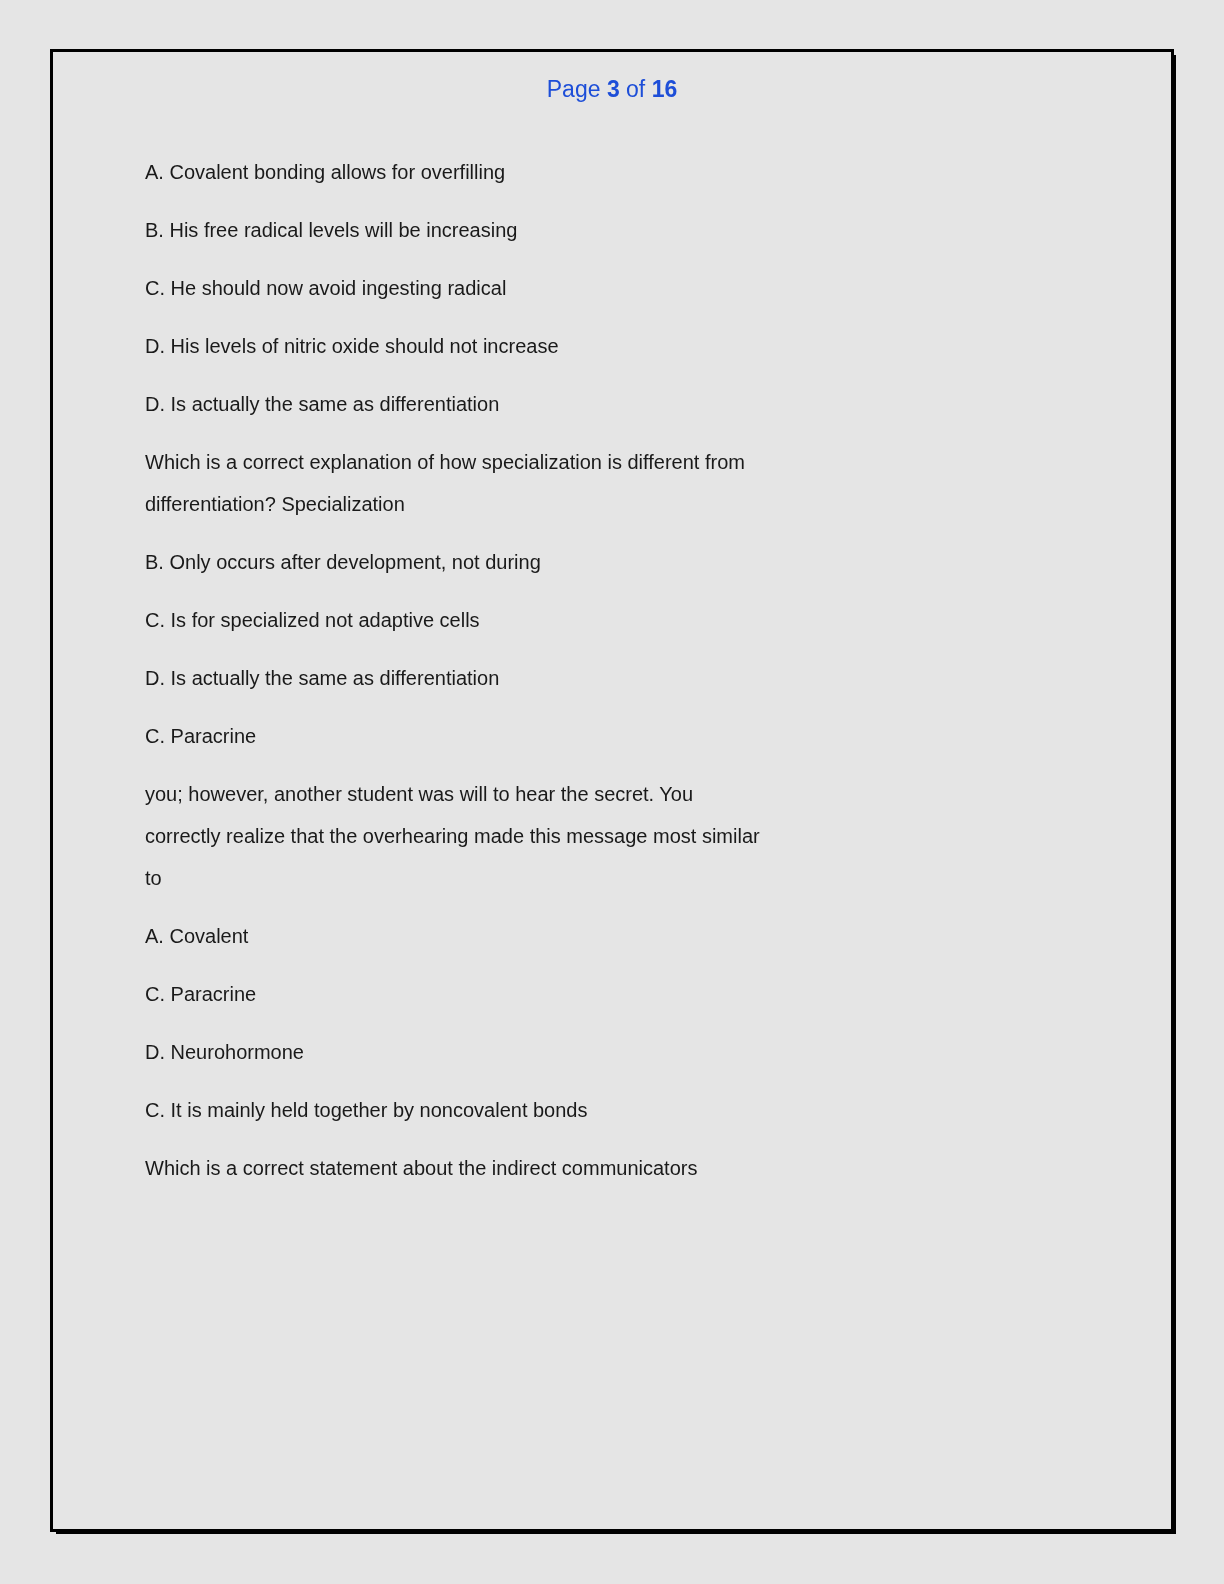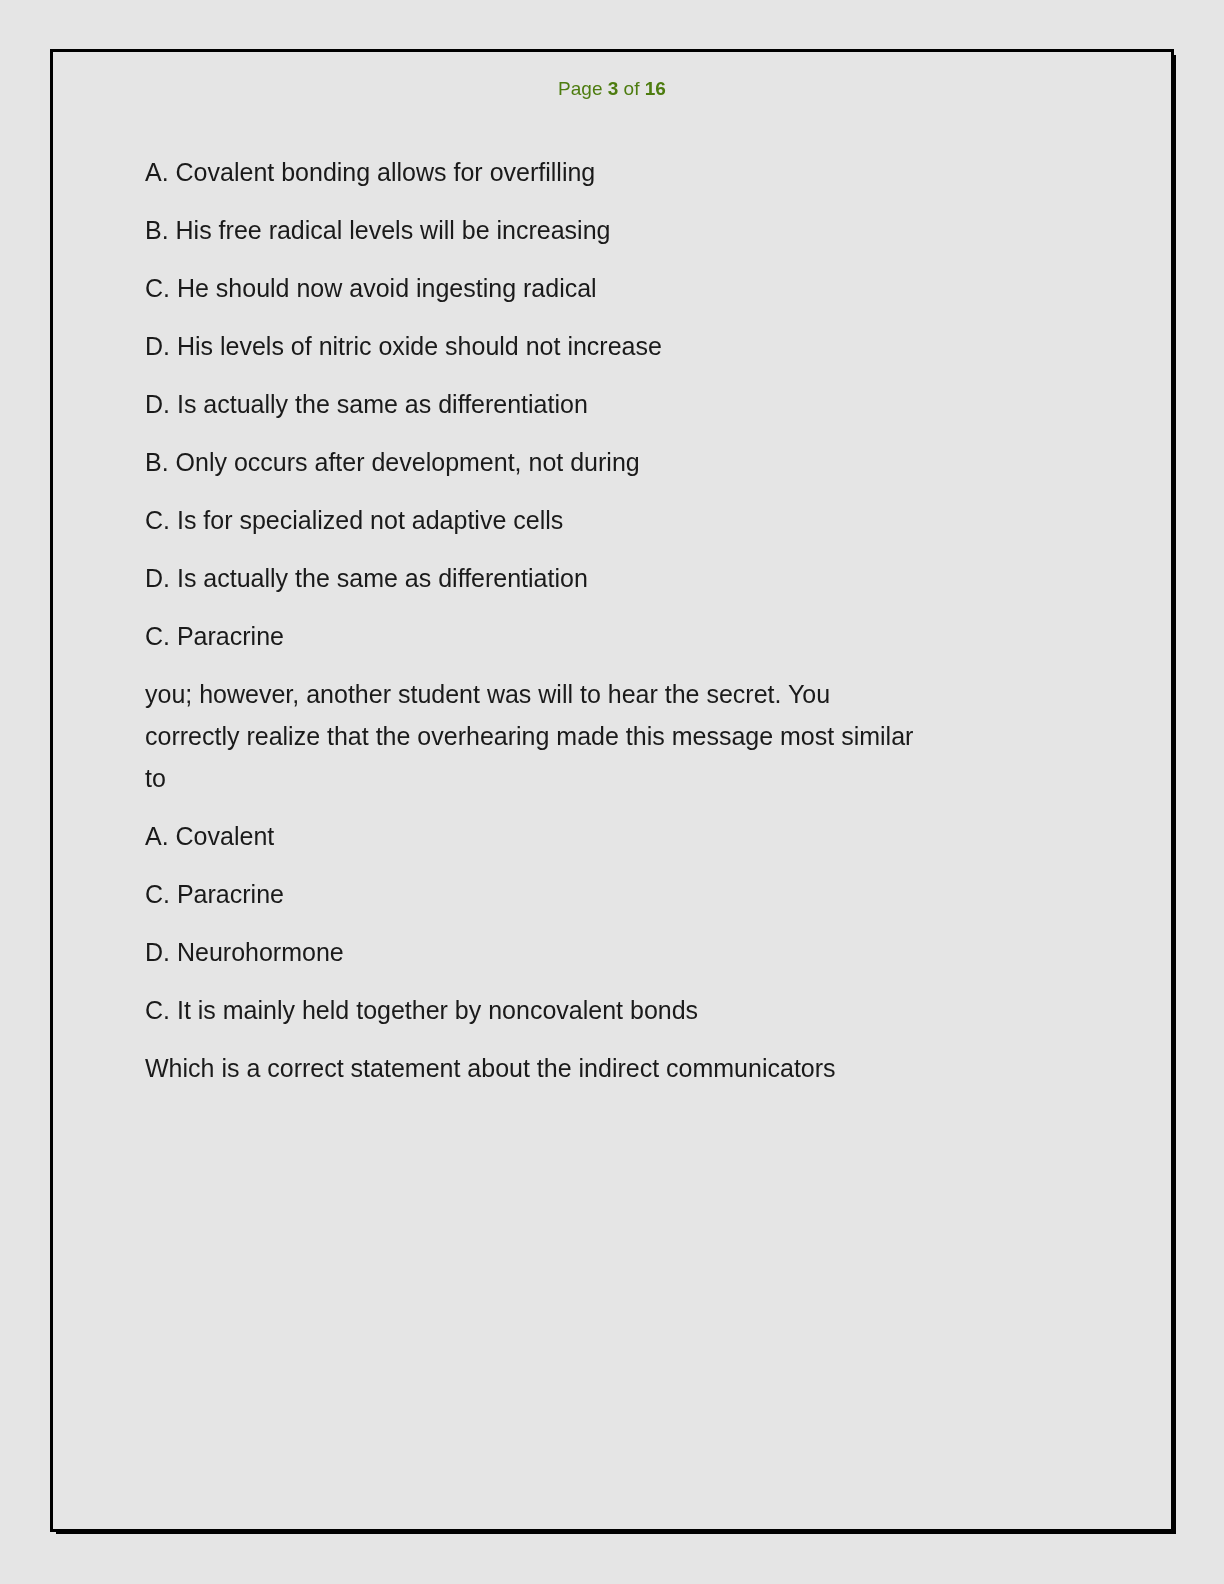--- a/index.html
+++ b/index.html
@@ -22,34 +22,34 @@
     height: 1483px;
     box-sizing: border-box;
     border: 3px solid #000000;
     
     box-shadow: 4px 4px 0 -2px #000000;
     padding: 25px 92px 0 92px;
     background: #e5e5e5;
   }
   .page-header {
     text-align: center;
-    font-size: 19px;
+    font-size: 23px;
     line-height: 24px;
-    color: #4d7c0f;
+    color: #1d4ed8;
     margin-bottom: 50px;
   }
   .page-header .b {
     font-weight: bold;
   }
   .content {
     color: #1a1a1a;
   }
   .para {
     margin: 0 0 16px 0;
-    font-size: 25px;
+    font-size: 20px;
     line-height: 42px;
     color: #1a1a1a;
   }
   .ln {
     display: block;
   }
 </style>
 </head>
 <body>
 
@@ -78,20 +78,24 @@
         </p>
 
       <p class="para">
           <span class="ln">D. His levels of nitric oxide should not increase</span>
         </p>
 
       <p class="para">
           <span class="ln">D. Is actually the same as differentiation</span>
         </p>
 
+      <p class="para">
+        <span class="ln">Which is a correct explanation of how specialization is different from</span>
+        <span class="ln">differentiation? Specialization</span>
+      </p>
 
 
       <p class="para">
           <span class="ln">B. Only occurs after development, not during</span>
         </p>
 
       <p class="para">
           <span class="ln">C. Is for specialized not adaptive cells</span>
         </p>
 

